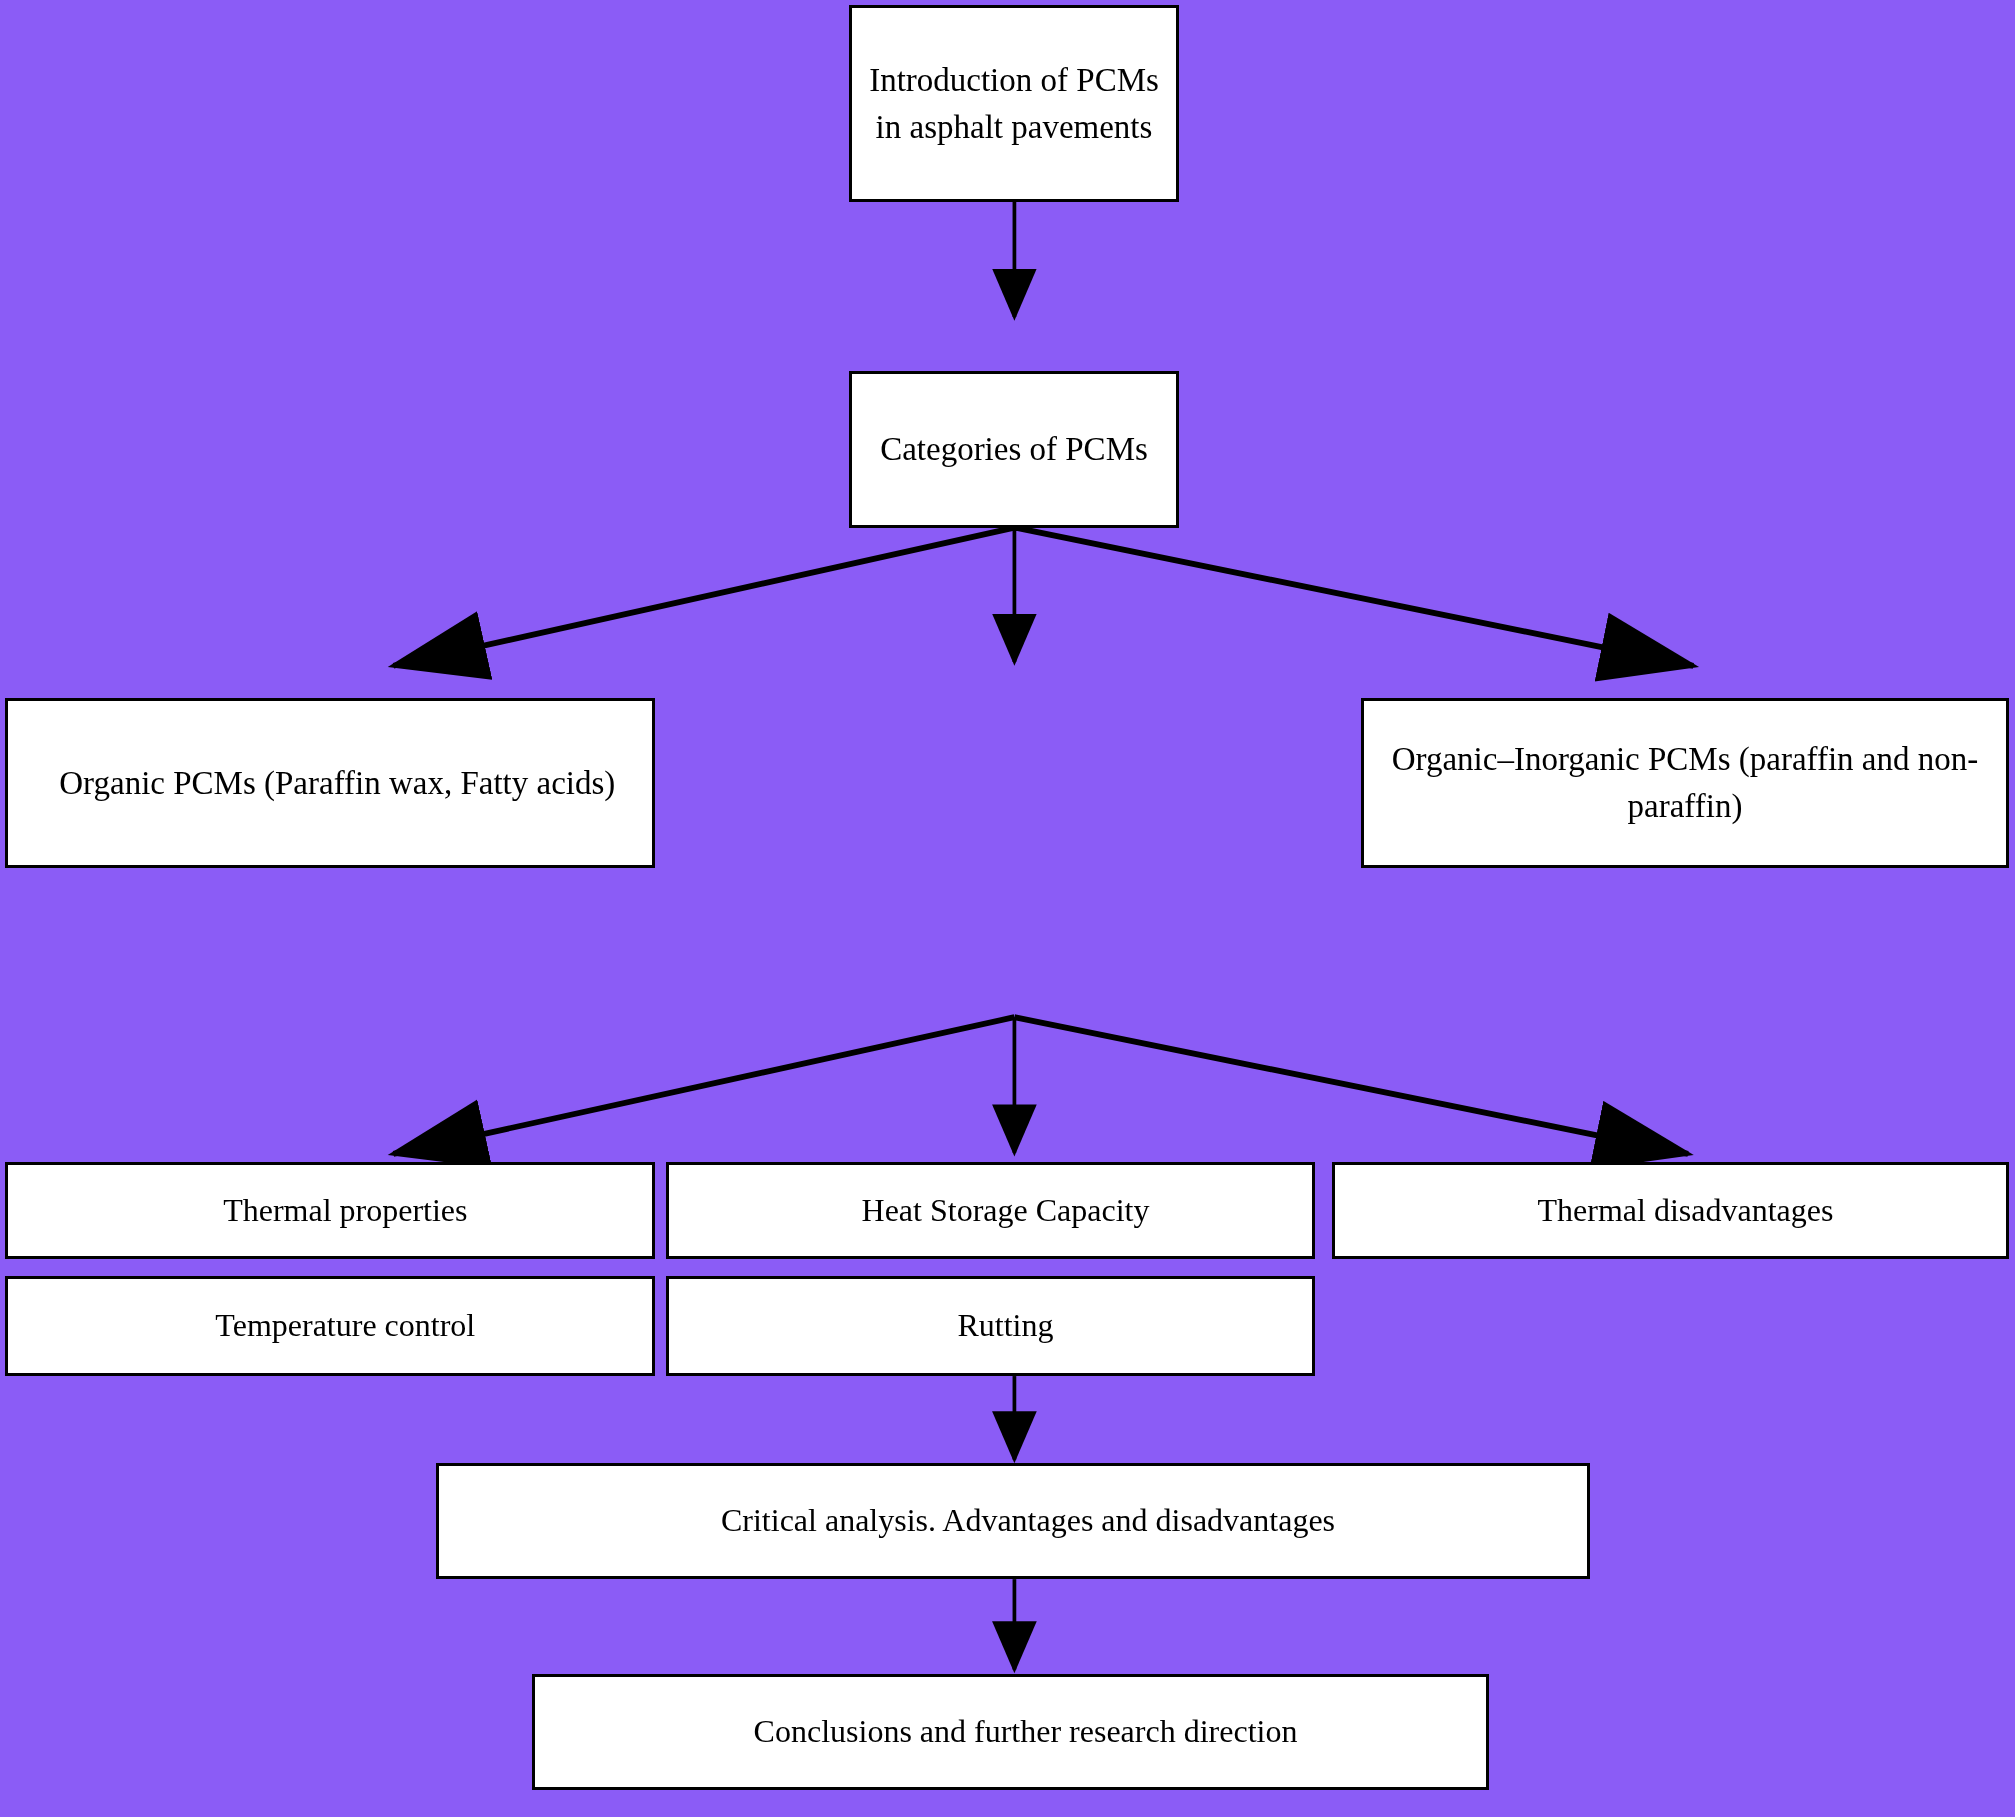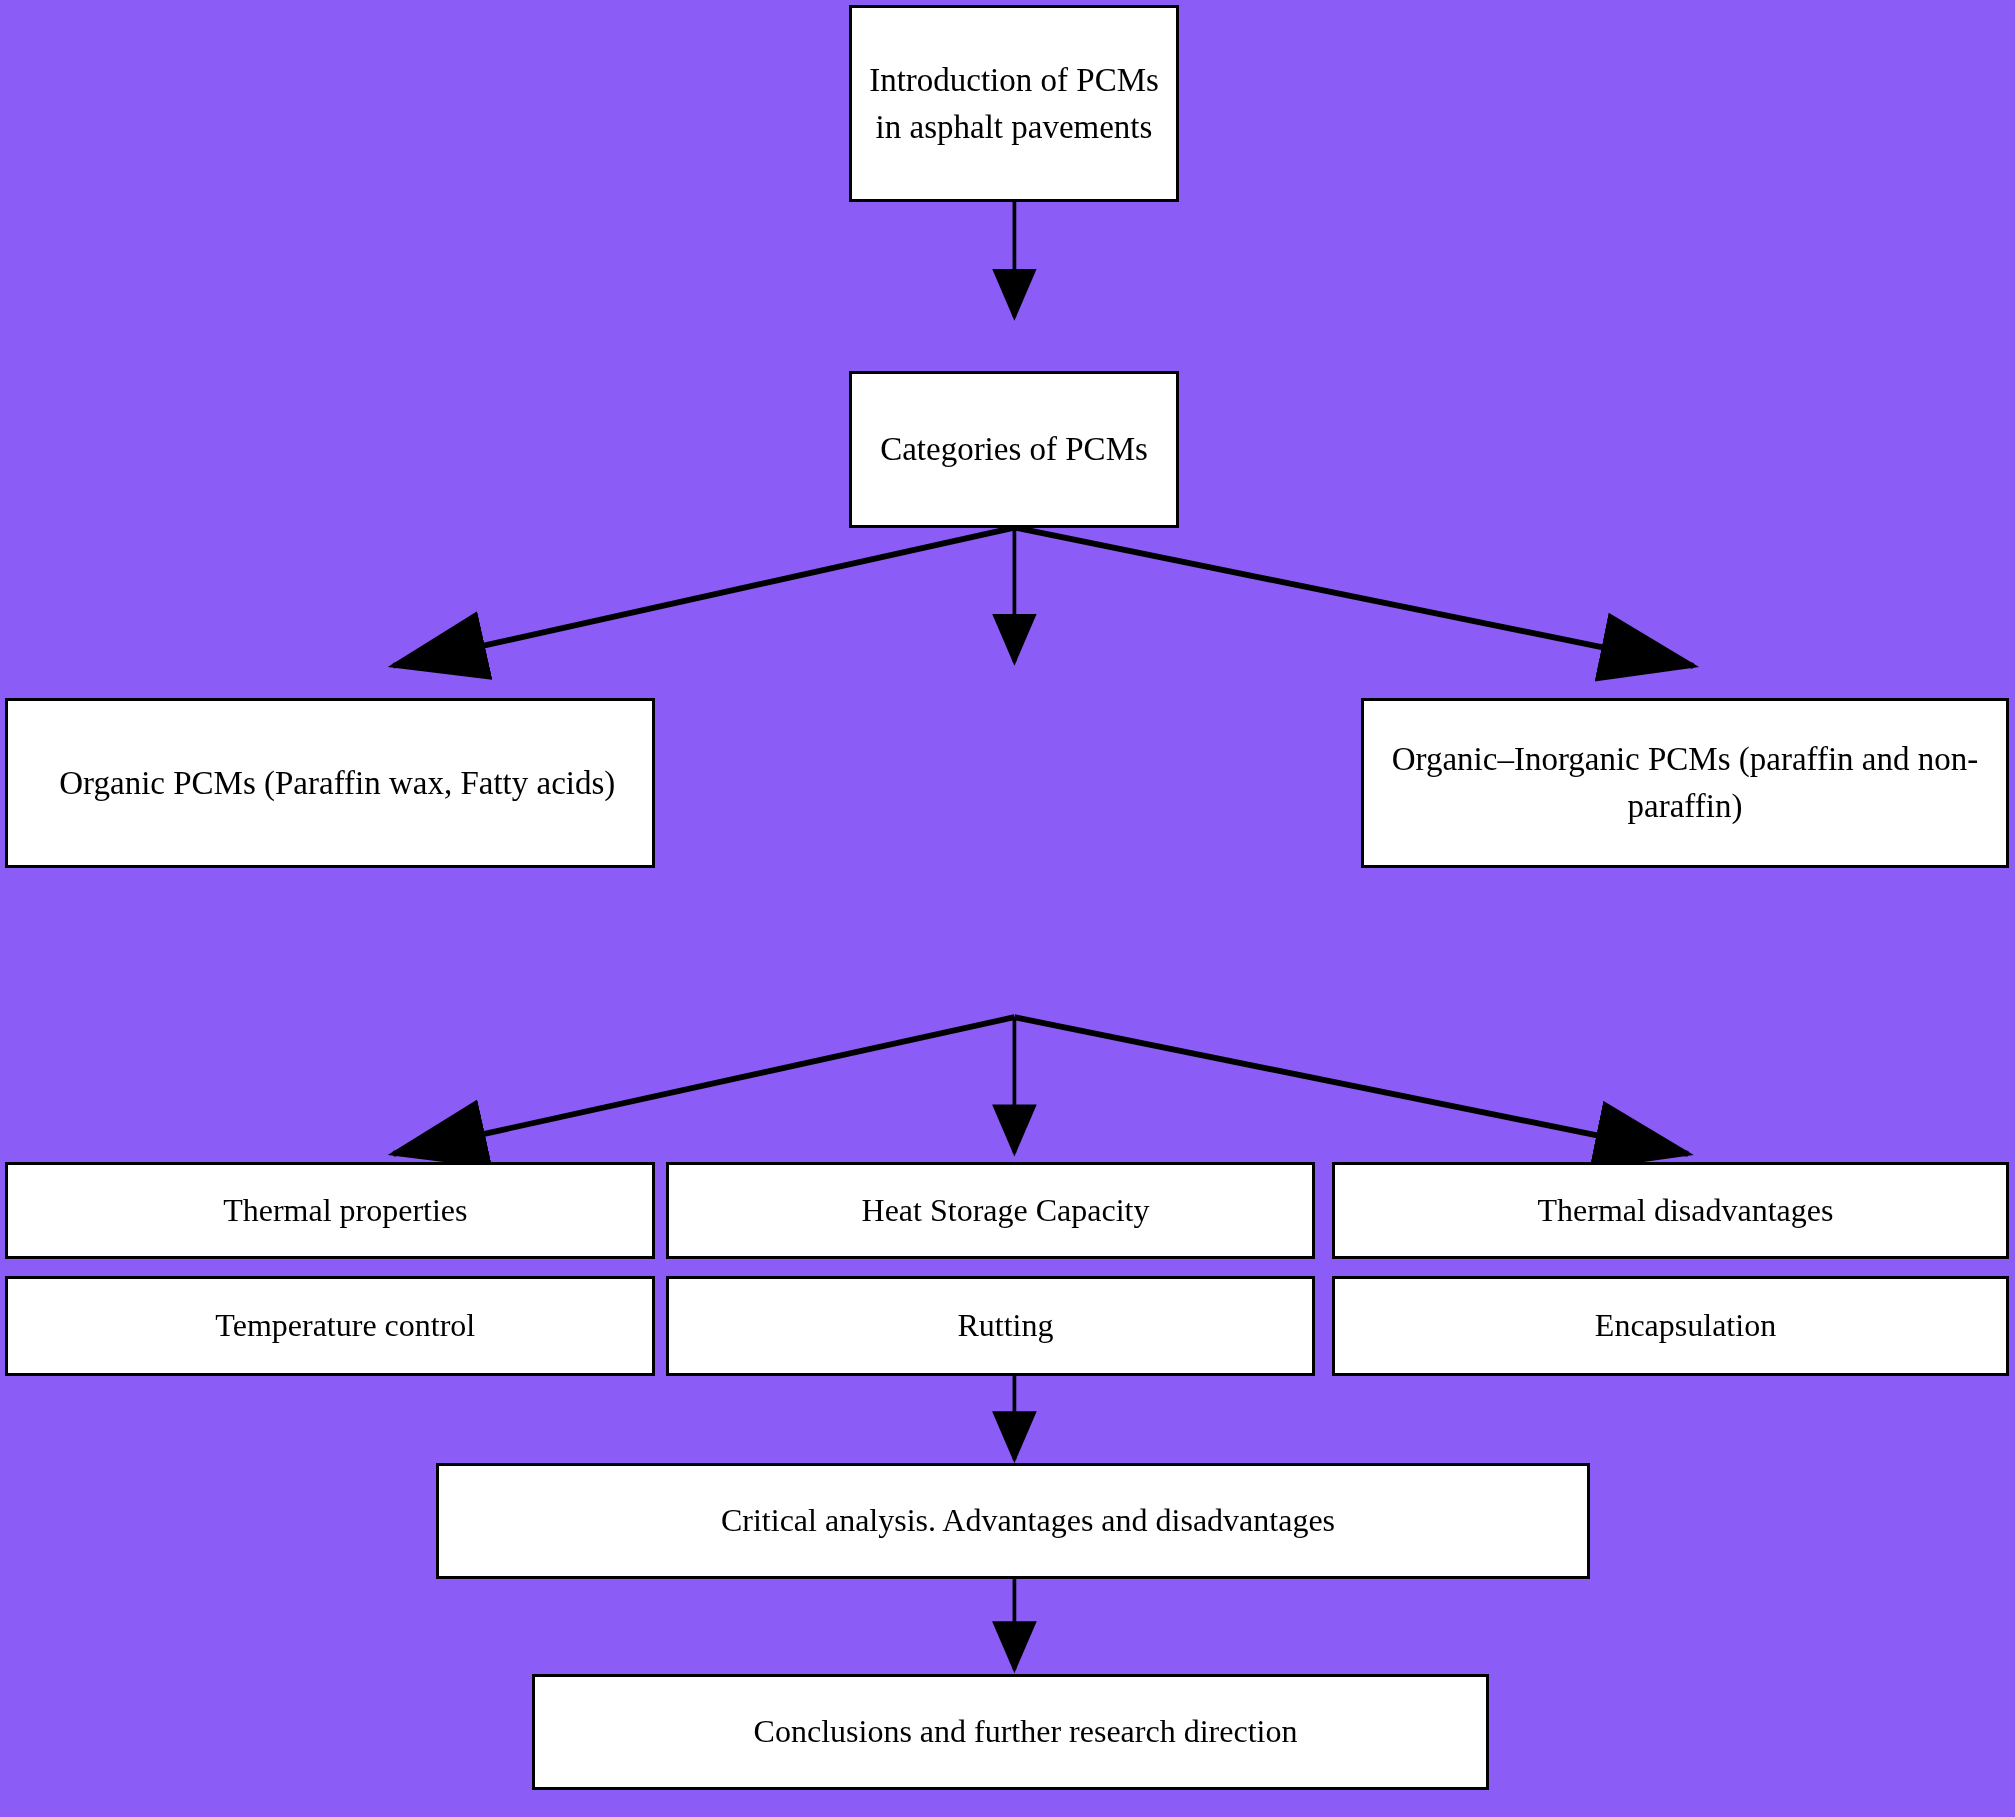--- a/index.html
+++ b/index.html
@@ -122,23 +122,20 @@
   </div>
 
   <div class="node fs-mid" style="left:5.3px; top:1276px; width:650px; height:100px;">
     <span class="label">Temperature control</span>
   </div>
 
   <div class="node fs-mid" style="left:666px; top:1276px; width:649px; height:100px;">
     <span class="label">Rutting</span>
   </div>
 
-  <div class="node fs-mid" style="left:1332px; top:1276px; width:677px; height:100px;">
-    <span class="label">Encapsulation</span>
-  </div>
 
   <div class="node fs-mid" style="left:436px; top:1463px; width:1154px; height:116px;">
     <span class="label">Critical analysis. Advantages and disadvantages</span>
   </div>
 
   <div class="node fs-mid" style="left:532px; top:1674px; width:957px; height:116px;">
     <span class="label">Conclusions and further research direction</span>
   </div>
 
 </div>

